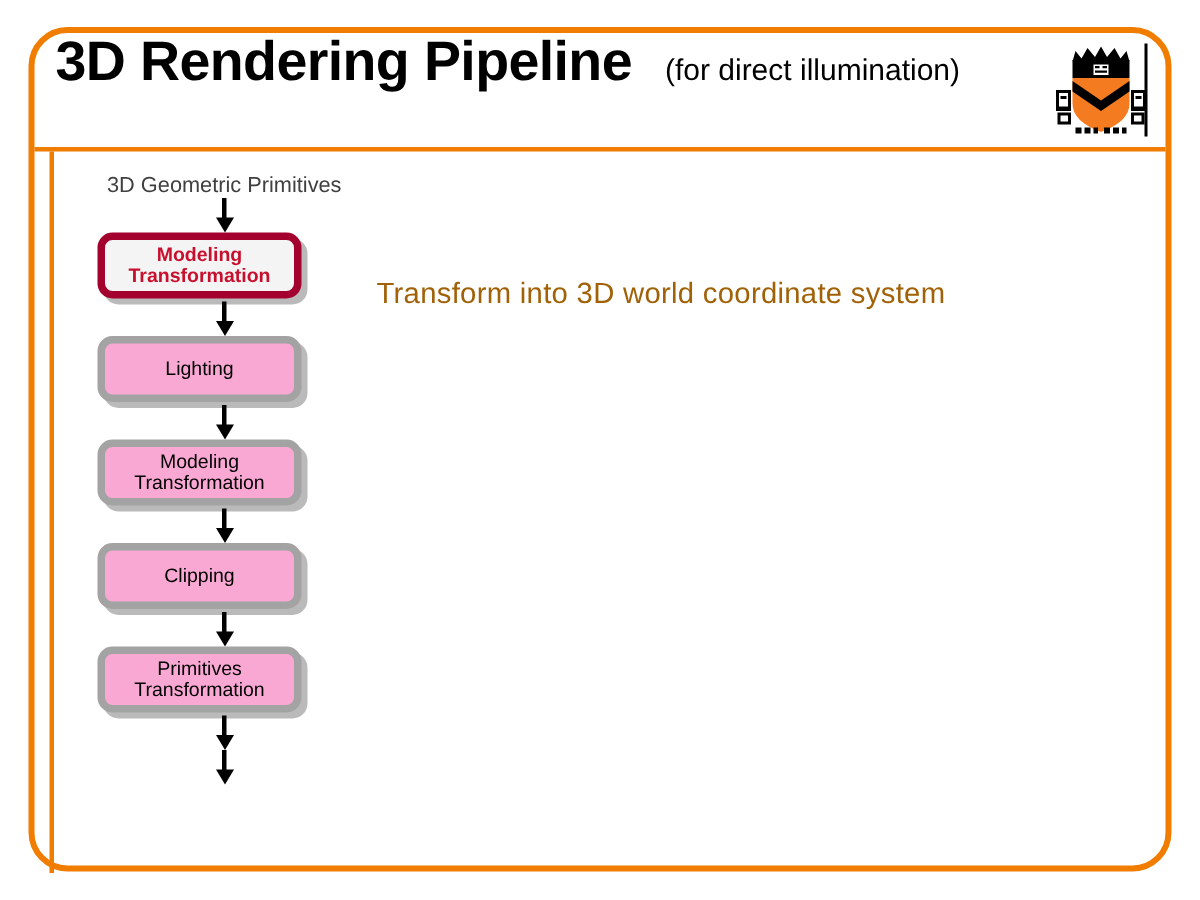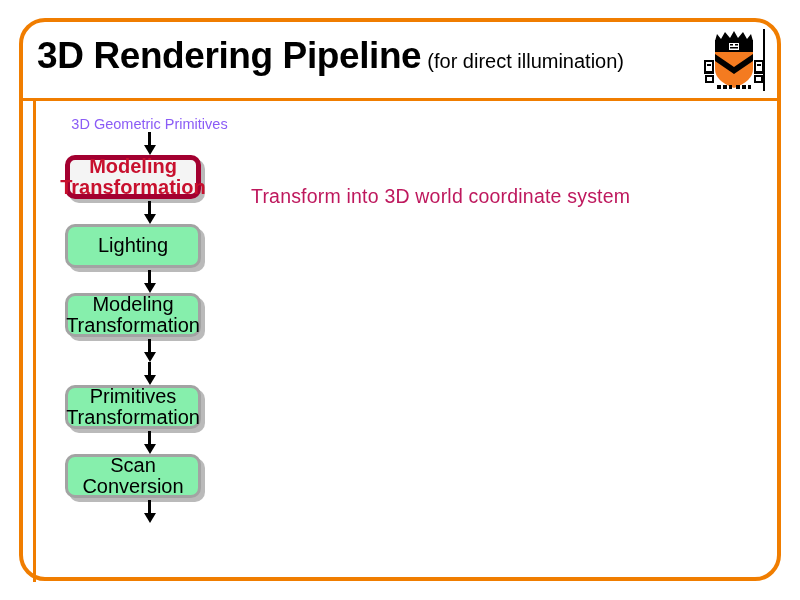--- a/index.html
+++ b/index.html
@@ -32,38 +32,38 @@
   #slide-header {
     position: absolute;
     left: 0;
     top: 0;
     width: 100%;
     height: 80px;
   }
   #title-row {
     position: absolute;
     left: 14px;
-    top: 15px;
+    top: 0;
     display: flex;
     align-items: baseline;
     white-space: nowrap;
     justify-content: center;
   }
   #page-title {
     font-size: 37px;
     font-weight: bold;
     color: #000000;
     letter-spacing: -0.4px;
     line-height: 1;
   }
   #page-subtitle {
     font-size: 20px;
     font-weight: normal;
     color: #000000;
-    margin-left: 6px;
+    margin-left: 22px;
     line-height: 1;
   }
 
   
   #university-logo {
     position: absolute;
     right: 8px;
     top: 5px;
     width: 66px;
     height: 68px;
@@ -100,21 +100,21 @@
 
   
   #pipeline {
     position: absolute;
     left: 29px;
     top: 0px;
     width: 200px;
   }
   .pipeline-endpoint-label {
     font-size: 14.5px;
-    color: #8b5cf6;
+    color: #404040;
     text-align: center;
     width: 195px;
     line-height: 1;
     padding-top: 16px;
     white-space: nowrap;
   }
   #pipeline-output-label { padding-top: 6px; }
 
   
   .connector {
@@ -149,51 +149,51 @@
     width: 195px;
     height: 46px;
   }
   .stage {
     position: absolute;
     left: 13px;
     top: 0;
     width: 136px;
     height: 44px;
     box-sizing: border-box;
-    border: 3px solid #a3a3a3;
+    border: 5px solid #a3a3a3;
     border-radius: 10px;
-    background: #86efac;
+    background: #f9a8d4;
     display: flex;
     align-items: center;
     justify-content: center;
     text-align: center;
     box-shadow: 4px 4px 0 rgba(130,130,130,0.55);
   }
   .stage-label {
-    font-size: 20px;
+    font-size: 13px;
     color: #000000;
     line-height: 1.05;
     white-space: pre-line;
   }
   .stage.highlighted {
     border: 5px solid #A30030;
     background: #F4F4F4;
   }
   .stage.highlighted .stage-label {
     color: #C8102E;
     font-weight: bold;
   }
 
   
   #annotation-text {
     position: absolute;
     left: 228px;
     top: 84px;
     font-size: 19.5px;
-    color: #be185d;
+    color: #a16207;
     white-space: nowrap;
     letter-spacing: 0.2px;
   }
 </style>
 </head>
 <body>
 
 <div id="slide-frame">
 
   <div id="slide-header">
@@ -288,44 +288,43 @@
           <span class="stage-label">Modeling
 Transformation</span>
         </div>
       </div>
 
       <div class="connector">
         <div class="shaft"></div>
         <div class="head"></div>
       </div>
 
+      <div class="stage-wrap">
+        <div class="stage">
+          <span class="stage-label">Clipping</span>
+        </div>
+      </div>
 
       <div class="connector">
         <div class="shaft"></div>
         <div class="head"></div>
       </div>
 
       <div class="stage-wrap">
         <div class="stage">
           <span class="stage-label">Primitives
 Transformation</span>
         </div>
       </div>
 
       <div class="connector">
         <div class="shaft"></div>
         <div class="head"></div>
       </div>
 
-      <div class="stage-wrap">
-        <div class="stage">
-          <span class="stage-label">Scan
-Conversion</span>
-        </div>
-      </div>
 
       <div class="connector">
         <div class="shaft"></div>
         <div class="head"></div>
       </div>
 
     </div>
 
     <div id="annotation-text">Transform into 3D world coordinate system</div>
 

